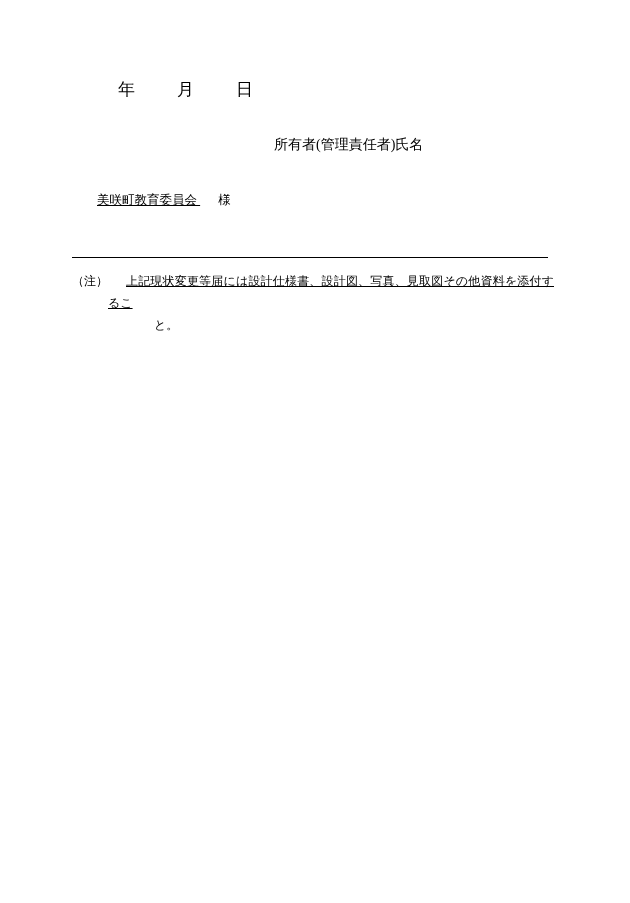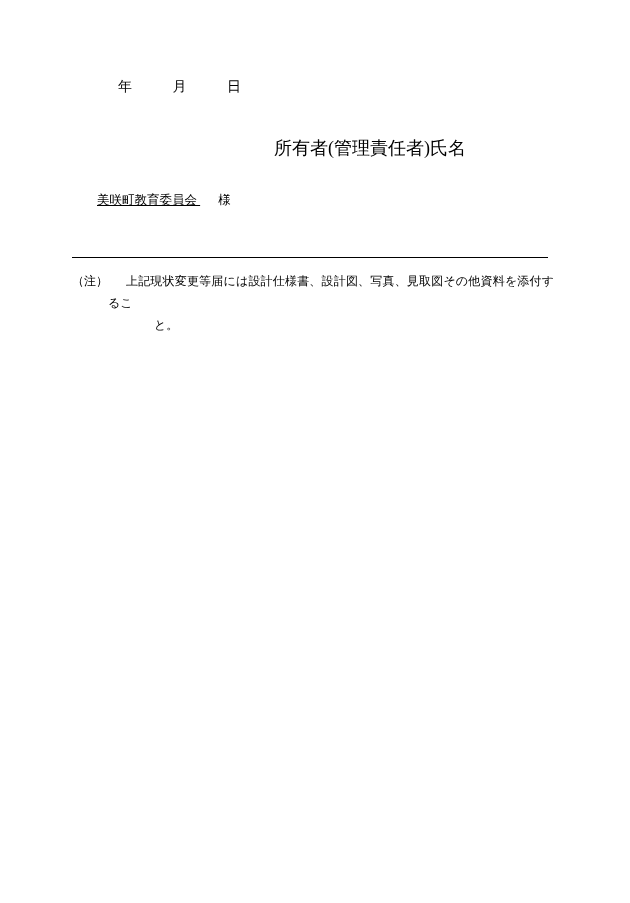--- a/index.html
+++ b/index.html
@@ -18,36 +18,36 @@
   .page {
     position: relative;
     width: 630px;
     height: 903px;
     box-sizing: border-box;
   }
   .date-line {
     position: absolute;
     left: 118px;
     top: 78px;
-    font-size: 14px;
+    font-size: 17px;
     letter-spacing: 0.5px;
     white-space: nowrap;
   }
   .date-line .unit {
     display: inline-block;
   }
   .date-line .gap {
     display: inline-block;
     width: 32px;
   }
   .owner-line {
     position: absolute;
     left: 274px;
     top: 136px;
-    font-size: 18px;
+    font-size: 14px;
     white-space: nowrap;
   }
   .addressee-line {
     position: absolute;
     left: 97px;
     top: 192px;
     font-size: 12.5px;
     white-space: nowrap;
     text-decoration: underline;
   }
@@ -71,20 +71,21 @@
     font-size: 12px;
     line-height: 1.85;
   }
   .note-label {
     float: left;
     width: 54px;
   }
   .note-body {
     margin-left: 36px;
     text-align: justify;
+    text-decoration: underline;
   }
   .note-cont {
     margin-left: 82px;
   }
 </style>
 </head>
 <body>
 
 <div class="page">
 

